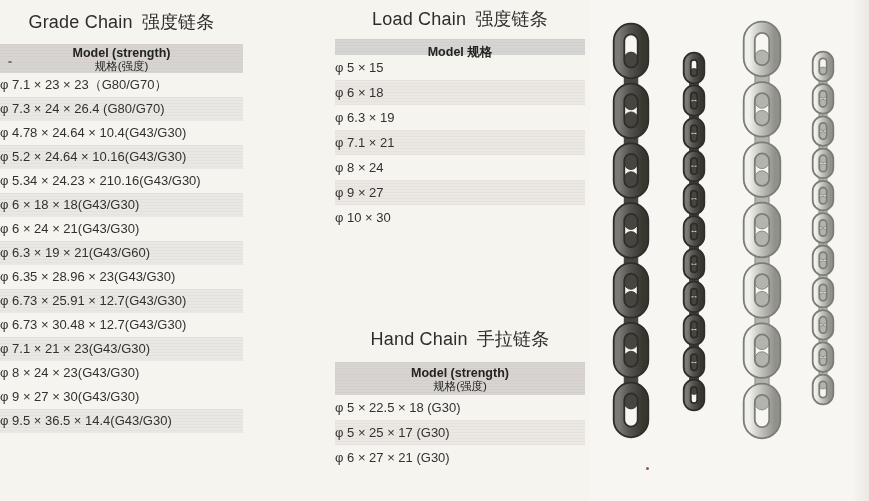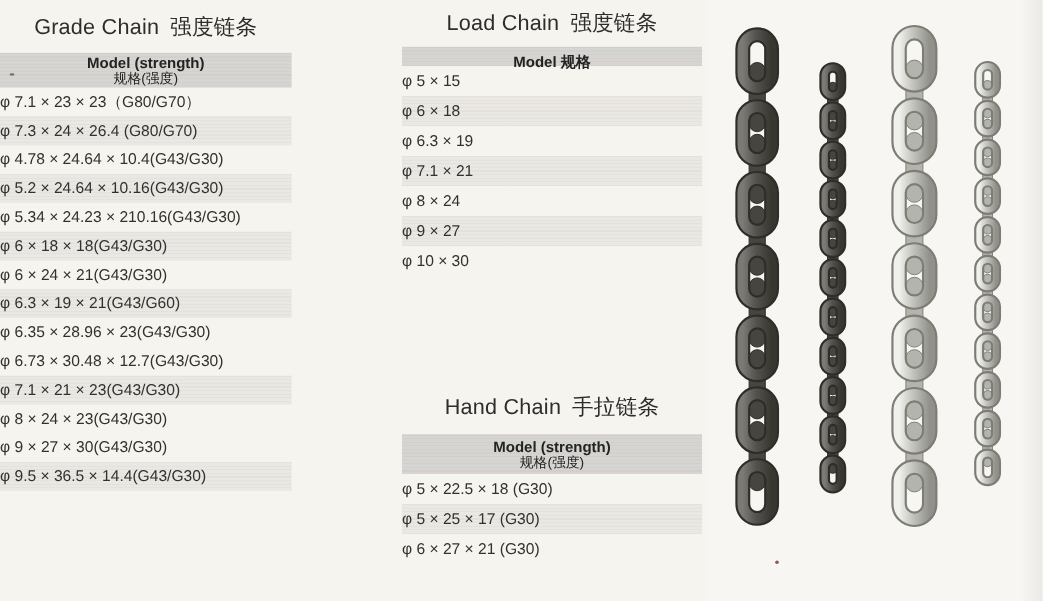--- a/index.html
+++ b/index.html
@@ -221,20 +221,21 @@
 
     <div class="trow">φ 7.1 × 23 × 23（G80/G70）</div>
         <div class="trow alt">φ 7.3 × 24 × 26.4 (G80/G70)</div>
         <div class="trow">φ 4.78 × 24.64 × 10.4(G43/G30)</div>
         <div class="trow alt">φ 5.2 × 24.64 × 10.16(G43/G30)</div>
         <div class="trow">φ 5.34 × 24.23 × 210.16(G43/G30)</div>
         <div class="trow alt">φ 6 × 18 × 18(G43/G30)</div>
         <div class="trow">φ 6 × 24 × 21(G43/G30)</div>
         <div class="trow alt">φ 6.3 × 19 × 21(G43/G60)</div>
         <div class="trow">φ 6.35 × 28.96 × 23(G43/G30)</div>
+        <div class="trow alt">φ 6.73 × 25.91 × 12.7(G43/G30)</div>
         <div class="trow">φ 6.73 × 30.48 × 12.7(G43/G30)</div>
         <div class="trow alt">φ 7.1 × 21 × 23(G43/G30)</div>
         <div class="trow">φ 8 × 24 × 23(G43/G30)</div>
         <div class="trow">φ 9 × 27 × 30(G43/G30)</div>
         <div class="trow alt">φ 9.5 × 36.5 × 14.4(G43/G30)</div>
       </div>
   </div>
 
   <div class="title load-title">
     <span>Load Chain</span><span class="zh">强度链条</span>

